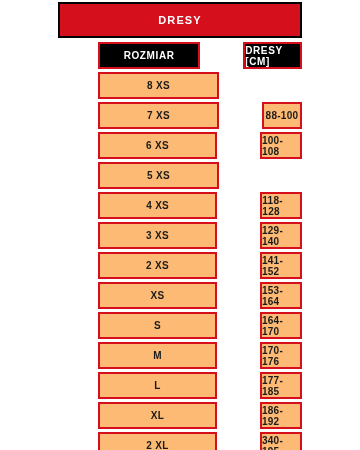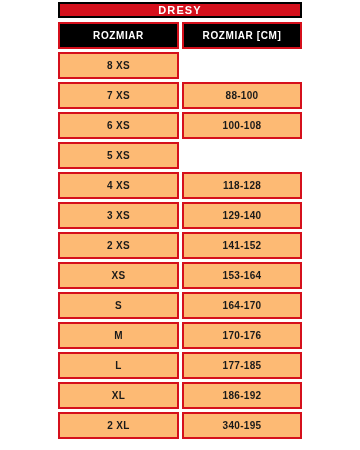--- a/index.html
+++ b/index.html
@@ -17,21 +17,21 @@
   #size-chart {
     width: 360px;
     height: 450px;
     box-sizing: border-box;
     padding: 2px 58px 0 58px;
     background: #ffffff;
   }
 
   
   .chart-title {
-    height: 16px;
+    height: 36px;
     box-sizing: border-box;
     background: #d5101c;
     border: 2px solid #000000;
     color: #ffffff;
     font-size: 11px;
     font-weight: bold;
     letter-spacing: 1.1px;
     display: flex;
     align-items: center;
     justify-content: center;
@@ -47,20 +47,21 @@
 
   .cell {
     box-sizing: border-box;
     height: 27px;
     display: flex;
     align-items: center;
     justify-content: center;
     font-size: 10px;
     font-weight: bold;
     letter-spacing: 0.3px;
+    margin-left: 40px;
   }
 
   .col-size  { width: 121px; }
   .col-value { flex: 1 1 auto; }
 
   
   .header-row .cell {
     background: #000000;
     border: 2px solid #d5101c;
     color: #ffffff;
@@ -76,21 +77,21 @@
 </style>
 </head>
 <body>
 
 <div id="size-chart">
 
   <div class="chart-title">DRESY</div>
 
   <div class="chart-row header-row">
     <div class="cell col-size">ROZMIAR</div>
-    <div class="cell col-value">ROZMIAR [CM]</div>
+    <div class="cell col-value">DRESY [CM]</div>
   </div>
 
   <div id="rows-container">
       <div class="chart-row data-row">
         <div class="cell col-size">8 XS</div>
       </div>
       <div class="chart-row data-row">
         <div class="cell col-size">7 XS</div>
         <div class="cell col-value">88-100</div>
       </div>

